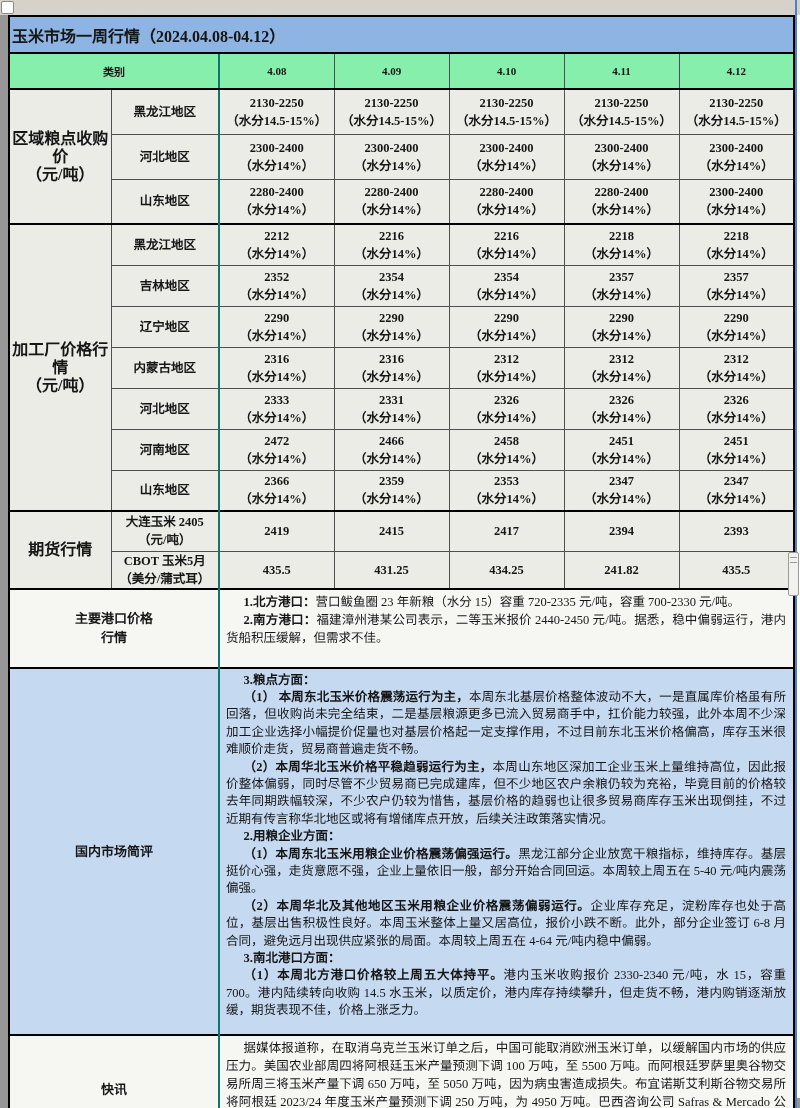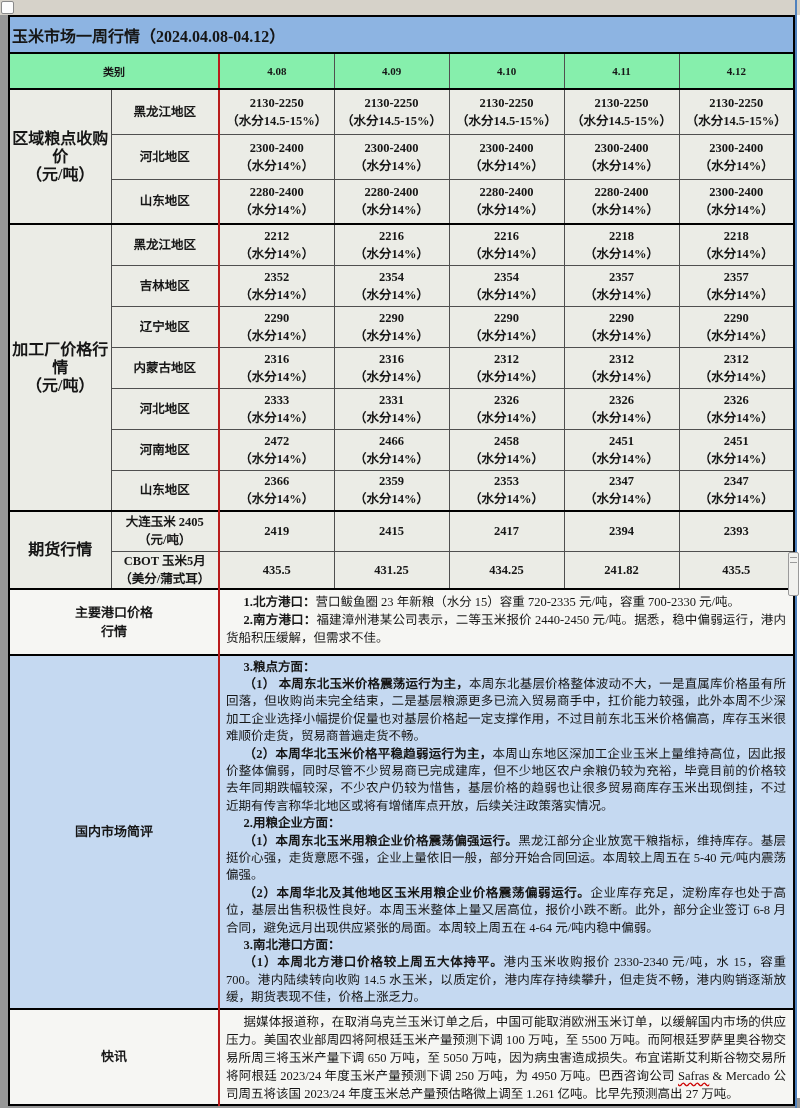--- a/index.html
+++ b/index.html
@@ -22,23 +22,23 @@
     border:2px solid #000;
   }
   td{border:1px solid #4f4f4f;overflow:hidden;padding:0 2px;}
   .title-cell{background:#8db4e2;text-align:left;font-weight:bold;font-size:16px;border-bottom:2px solid #000;}
   .hdr{background:#86efac;text-align:center;font-weight:bold;font-size:11px;border-bottom:2px solid #000;}
   .num,.glabel,.rlabel{
     background:#ebece6;text-align:center;font-weight:bold;font-size:12.5px;
     white-space:pre-line;line-height:18px;vertical-align:middle;
   }
   .glabel{font-size:16px;}
-  td.vthick{border-left:2px solid #b91c1c;}
+  td.vthick{border-left:2px solid #0f766e;}
   tr.sec td{border-top:2px solid #000;}
-  .txt-cell{background:#f6f6f3;vertical-align:middle;padding:3px 7px 3px 6px;}
+  .txt-cell{background:#f6f6f3;vertical-align:middle;padding:3px 7px 16px 6px;}
   .txt-label{background:#f6f6f3;text-align:center;font-weight:bold;font-size:13px;white-space:pre-line;line-height:19px;vertical-align:middle;font-family:Liberation Serif, serif;}
   .blue-bg{background:#c5d9f1 !important;}
   .textwrap{overflow:hidden;}
   p.para{margin:0;font-size:12.5px;line-height:17.4px;text-indent:1.4em;text-align:justify;}
   .port p.para{line-height:18px;}
   .news p.para{line-height:18px;}
   p.para b{font-weight:bold;}
   .wavy-red{text-decoration:underline wavy #cc0000;text-underline-offset:2px;}
 </style>
 </head>

